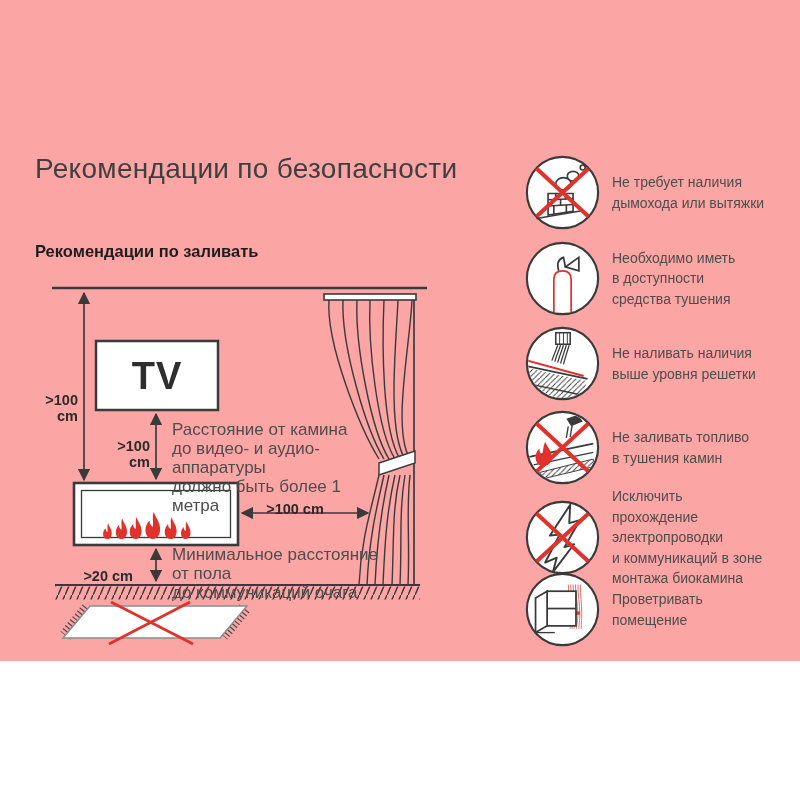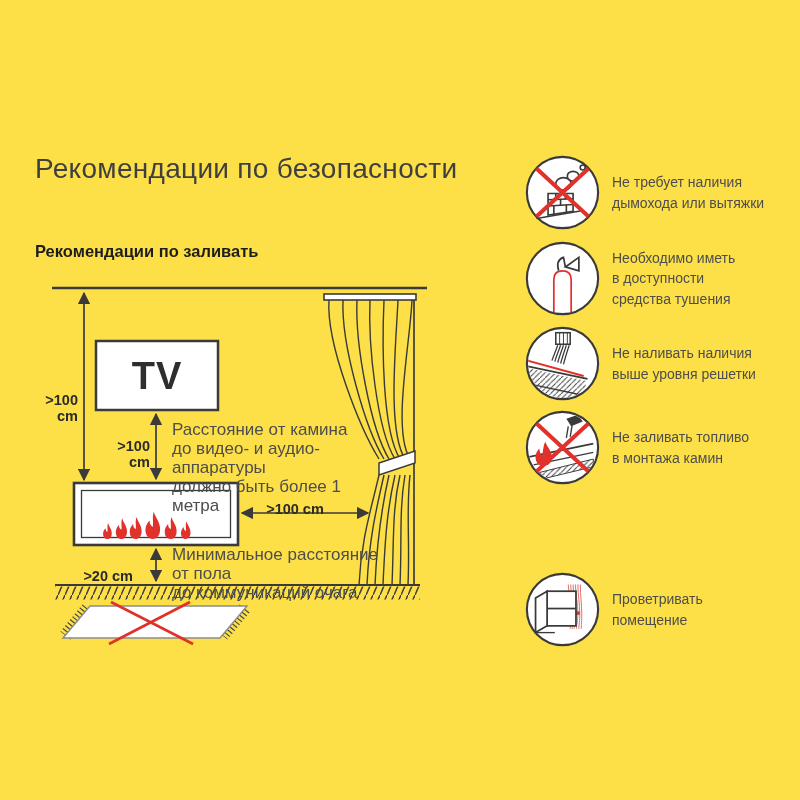--- a/index.html
+++ b/index.html
@@ -1,17 +1,17 @@
 <!DOCTYPE html>
 <html><head>
 <meta charset="utf-8">
 <style>
   html,body{margin:0;padding:0;background:#ffffff;width:800px;height:800px;
     font-family:"Liberation Sans", sans-serif;overflow:hidden;}
-  .stage{position:relative;width:800px;height:800px;background:#fde047;}
+  .stage{position:relative;width:800px;height:661px;background:#fca5a5;}
   .page-title{position:absolute;left:35px;top:153px;font-size:28px;font-weight:400;
     color:#3f3f3f;letter-spacing:.3px;}
   .page-subtitle{position:absolute;left:35px;top:242px;font-size:16.5px;font-weight:700;
     color:#1d1d1d;}
   .diagram-svg{position:absolute;left:30px;top:275px;width:515px;height:390px;}
   .meas{position:absolute;font-size:14.5px;font-weight:700;color:#2b2b2b;margin-top:12px;}
   .meas.right-align{text-align:right;}
   .meas.center{text-align:center;}
   .note{position:absolute;font-size:17px;color:#4d4d4d;line-height:19px;white-space:pre-line;}
   .safety-row{position:absolute;left:524px;display:flex;align-items:center;gap:11px;width:245px;}
@@ -201,23 +201,37 @@
         <polygon points="44,10 56,6 61,13 49,18" fill="#3a3a3a"></polygon>
         <line x1="46" y1="18" x2="44" y2="30" stroke="#3a3a3a" stroke-width="1.4"></line>
         <line x1="50" y1="17" x2="48" y2="29" stroke="#3a3a3a" stroke-width="1.4"></line>
       </g>
       <g stroke="#e0312b" stroke-width="4.2">
         <line x1="13" y1="15" x2="67" y2="65"></line>
         <line x1="67" y1="15" x2="13" y2="65"></line>
       </g>
     </svg>
     <div class="icon-text">Не заливать топливо
-в монтажа камин</div>
-  </div>
-
+в тушения камин</div>
+  </div>
+
+  <div class="safety-row" style="top:486px">
+    <svg class="icon" viewBox="0 0 80 80">
+      <circle cx="40" cy="40" r="37" fill="#fff" stroke="#3a3a3a" stroke-width="2.2"></circle>
+      <polygon points="48,6 27,38 37,37 22,66 34,61 30,76 52,47 42,50 58,22 47,25" fill="#ffffff" stroke="#3a3a3a" stroke-width="2" stroke-linejoin="round"></polygon>
+      <g stroke="#e0312b" stroke-width="4.2">
+        <line x1="13" y1="15" x2="67" y2="65"></line>
+        <line x1="67" y1="15" x2="13" y2="65"></line>
+      </g>
+    </svg>
+    <div class="icon-text">Исключить прохождение
+электропроводки
+и коммуникаций в зоне
+монтажа биокамина</div>
+  </div>
 
   <div class="safety-row" style="top:571px">
     <svg class="icon" viewBox="0 0 80 80">
       <circle cx="40" cy="40" r="37" fill="#fff" stroke="#3a3a3a" stroke-width="2.2"></circle>
       <g fill="none" stroke="#dd6b66" stroke-width="1">
         <path d="M46,14 C46,26 50,34 50,44 C50,52 48,56 48,60"></path>
         <path d="M48.5,14 C48.5,26 52,34 52,44 C52,52 50,56 50,60"></path>
         <path d="M51,14 C51,26 54,34 54,44 C54,52 52,56 52,60"></path>
         <path d="M53.5,14 C53.5,26 56,34 56,44 C56,52 54.5,56 54.5,60"></path>
         <path d="M56,14 C56,26 58,34 58,44 C58,52 57,56 57,60"></path>

